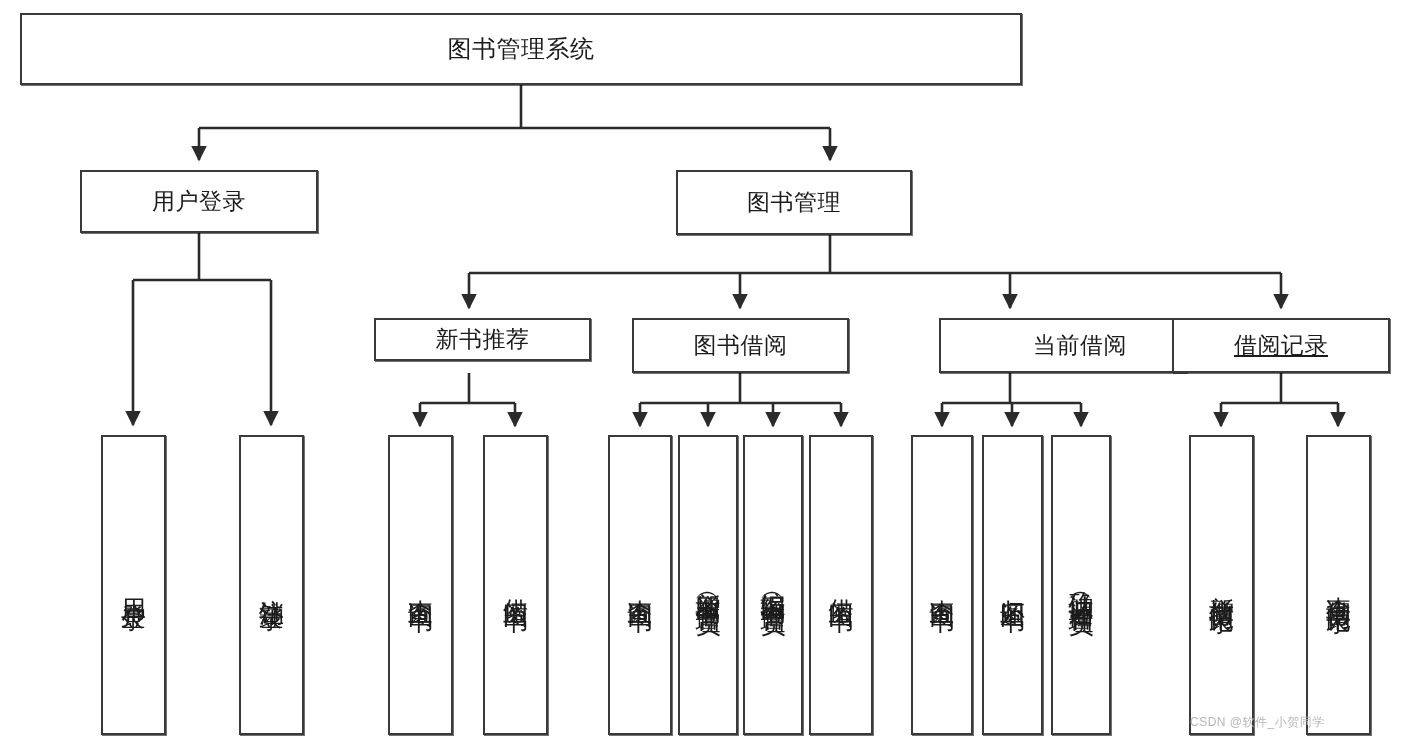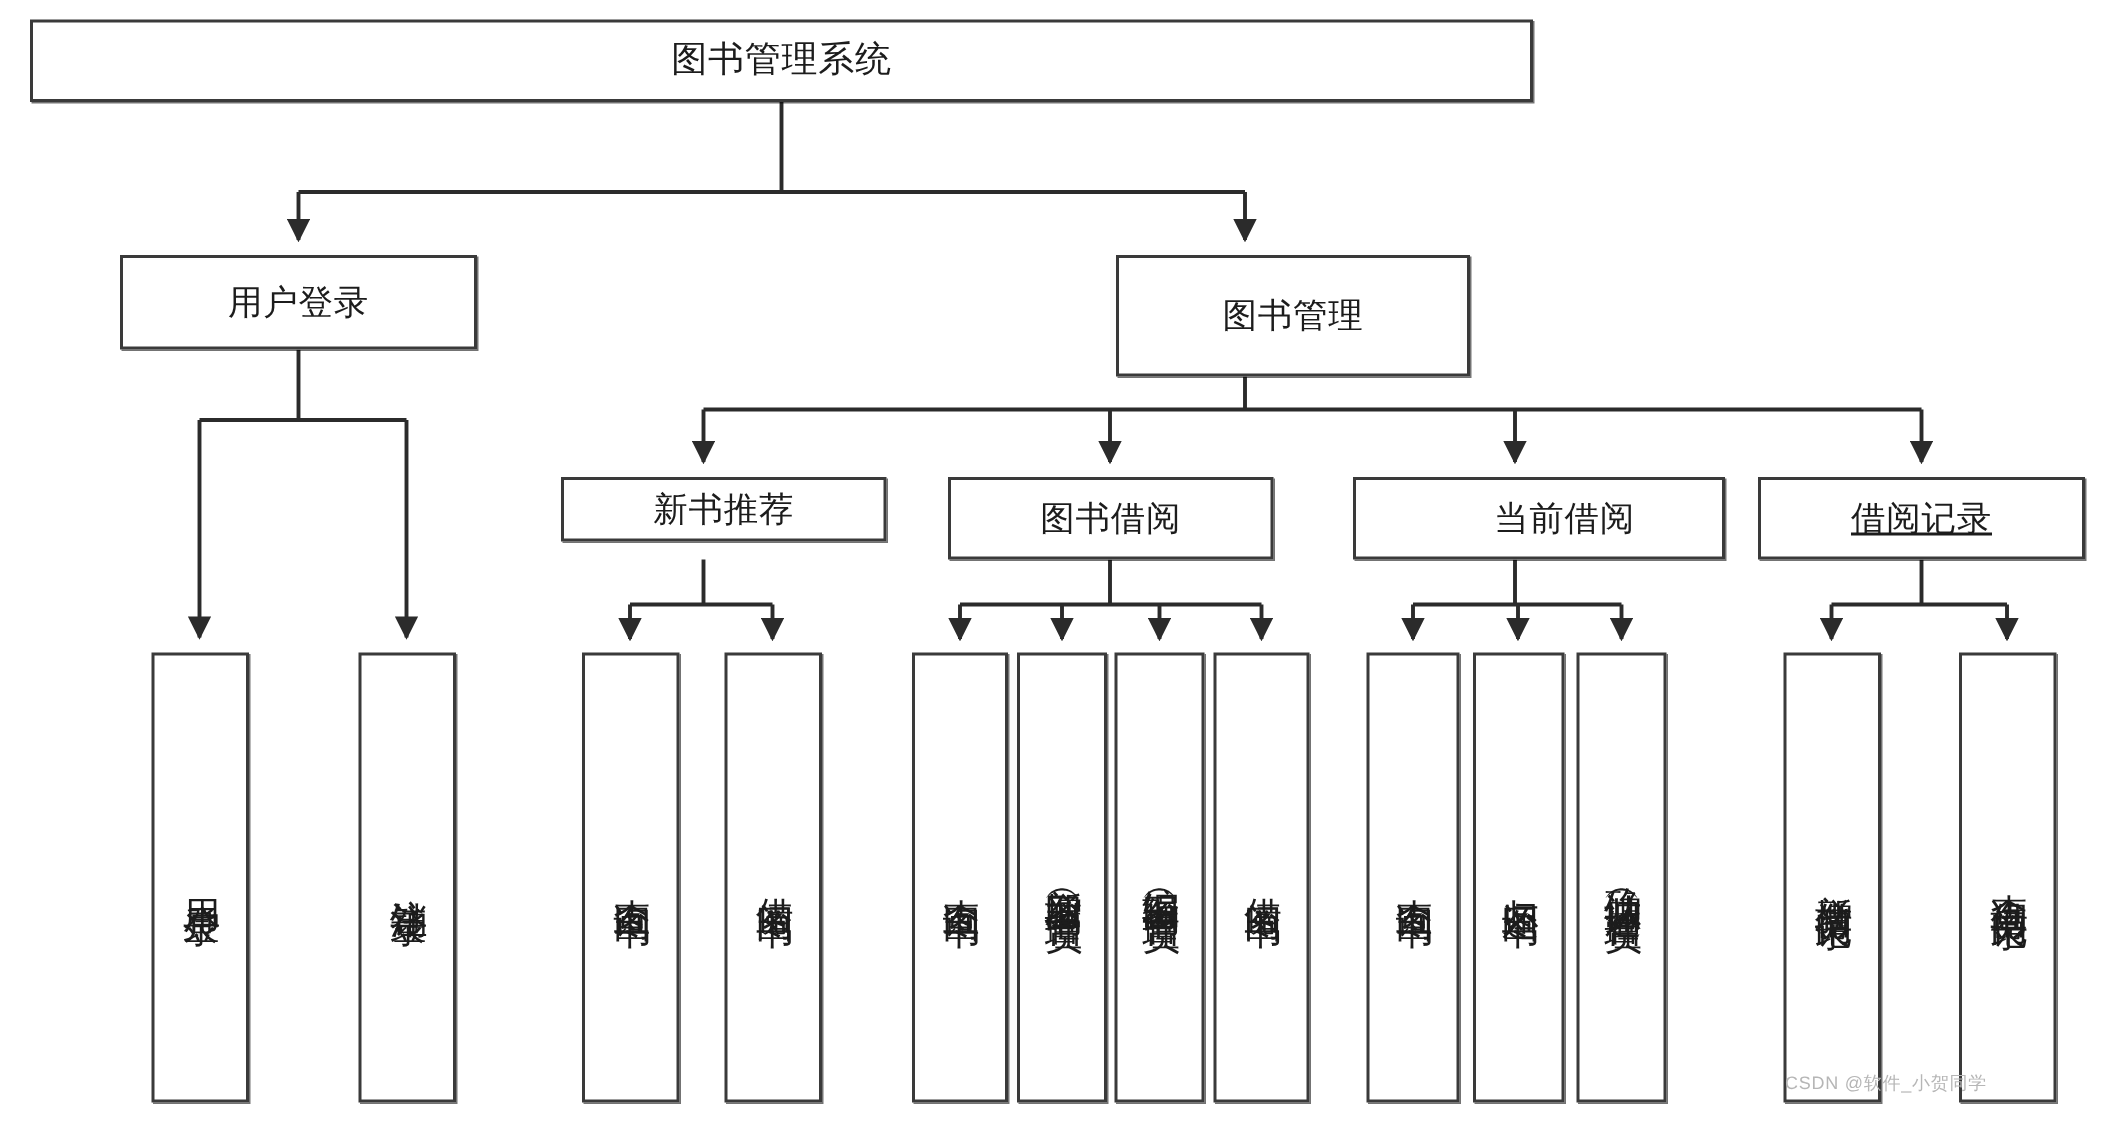--- a/index.html
+++ b/index.html
@@ -111,38 +111,38 @@
       <path d="M 1012 403 L 1012 426" marker-end="url(#arrow)"></path>
       <path d="M 1081 403 L 1081 426" marker-end="url(#arrow)"></path>
 
       <path d="M 1281 373 L 1281 403"></path>
       <path d="M 1221 403 L 1338 403"></path>
       <path d="M 1221 403 L 1221 426" marker-end="url(#arrow)"></path>
       <path d="M 1338 403 L 1338 426" marker-end="url(#arrow)"></path>
     </g>
   </svg>
 
-  <div class="node horiz root" style="left: 20px; top: 13px; width: 1002px; height: 55px;">
+  <div class="node horiz root" style="left: 20px; top: 13px; width: 1002px; height: 72px;">
     <span class="label">图书管理系统</span>
   </div>
 
   <div class="node horiz" style="left: 80px; top: 170px; width: 238px; height: 63px;">
     <span class="label">用户登录</span>
   </div>
-  <div class="node horiz" style="left: 744px; top: 170px; width: 236px; height: 81px;">
+  <div class="node horiz" style="left: 676px; top: 170px; width: 236px; height: 65px;">
     <span class="label">图书管理</span>
   </div>
 
   <div class="node horiz" style="left: 374px; top: 318px; width: 217px; height: 43px;">
     <span class="label">新书推荐</span>
   </div>
   <div class="node horiz" style="left: 632px; top: 318px; width: 217px; height: 55px;">
     <span class="label">图书借阅</span>
   </div>
-  <div class="node horiz" style="left: 902px; top: 318px; width: 248px; height: 55px; padding-left: 34px;">
+  <div class="node horiz" style="left: 939px; top: 318px; width: 248px; height: 55px; padding-left: 34px;">
     <span class="label">当前借阅</span>
   </div>
   <div class="node horiz" style="left: 1172px; top: 318px; width: 218px; height: 55px; text-decoration: underline;">
     <span class="label">借阅记录</span>
   </div>
 
   <div class="node vert" style="left: 101px; top: 435px; width: 65px; height: 300px;">
     <span class="label">用户登录</span>
   </div>
   <div class="node vert" style="left: 239px; top: 435px; width: 65px; height: 300px;">

